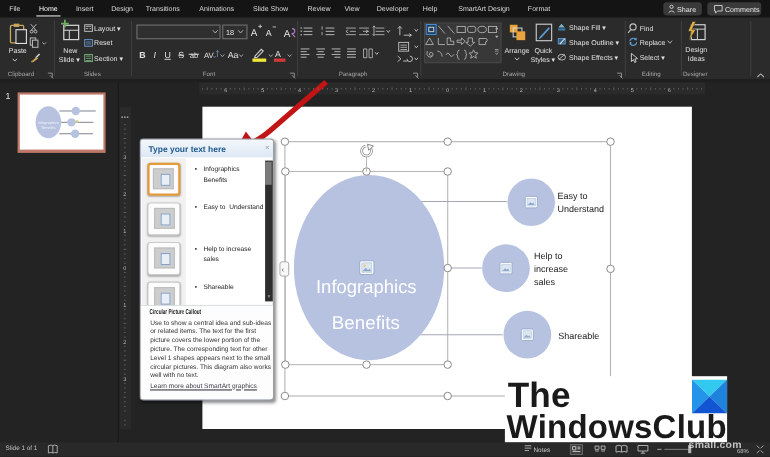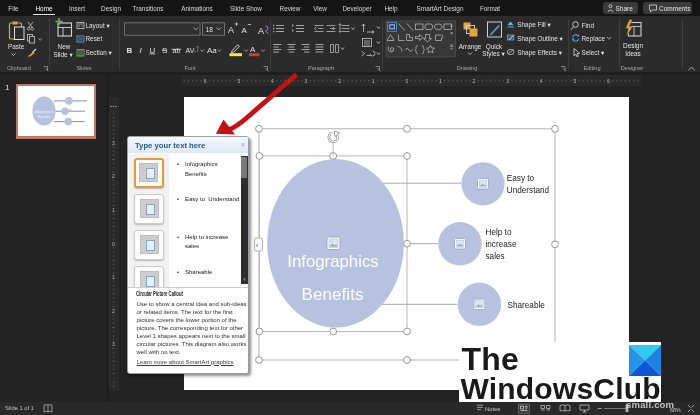--- a/index.html
+++ b/index.html
@@ -16,21 +16,21 @@
 
 #canvas { position:absolute; left:0; top:75px; width:700px; height:327px; background:#232323; }
 #hruler { position:absolute; left:181px; top:75px; width:460px; height:11px; background:#2a2a2a; }
 #vruler { position:absolute; left:108.5px; top:97px; width:10px; height:293px; background:#2a2a2a; }
 #slide { position:absolute; left:184px; top:97.4px; width:445px; height:293px; background:#ffffff; }
 #statusbar { position:absolute; left:0; top:402px; width:700px; height:13px; background:#292929; color:#c8c8c8; font-size:5.8px; }
 
 #thumb { position:absolute; left:16px; top:83.5px; width:80px; height:55px; background:#bd7868; }
 #thumbin { position:absolute; left:2.3px; top:2.3px; width:75.4px; height:50.4px; background:#ffffff; }
 
-#textpane { position:absolute; left:127px; top:136px; width:122px; height:238px; background:#fbfcfe; border:1px solid #9aa0a8; border-radius:3px; box-shadow:1.5px 2px 3px rgba(0,0,0,0.45); }
+#textpane { position:absolute; left:127px; top:126px; width:122px; height:238px; background:#fbfcfe; border:1px solid #9aa0a8; border-radius:3px; box-shadow:1.5px 2px 3px rgba(0,0,0,0.45); }
 #tp-title { position:absolute; left:0; top:0; width:120px; height:16px; background:linear-gradient(#f3f7fc,#dde8f5); border-radius:2px 2px 0 0; }
 #tp-title span { position:absolute; left:7px; top:4px; font-size:7.7px; font-weight:bold; color:#215a8f; }
 .tpthumb { position:absolute; left:6px; width:30px; height:30px; background:#fcfcfc; border:1px solid #cbcbcb; border-radius:3px; box-shadow:0 1px 1.5px rgba(0,0,0,0.25); }
 .tpthumb .pic { position:absolute; left:4.5px; top:4.5px; width:19px; height:19px; background:#cdcdcd; border:1px solid #bdbdbd; }
 .tpthumb .pic:after { content:""; position:absolute; left:5.5px; top:4px; width:7px; height:9px; background:#e8eff6; border:1px solid #8aa3c4; }
 .bullet { position:absolute; color:#1a1a1a; font-size:6px; line-height:9.4px; }
 .bullet:before { content:"•"; position:absolute; left:-8px; }
 
 #logobox { position:absolute; left:459px; top:341.5px; width:202px; height:60px; background:#ffffff; }
 .logotext { position:absolute; color:#1a1a1a; font-weight:bold; letter-spacing:-0.5px; }

